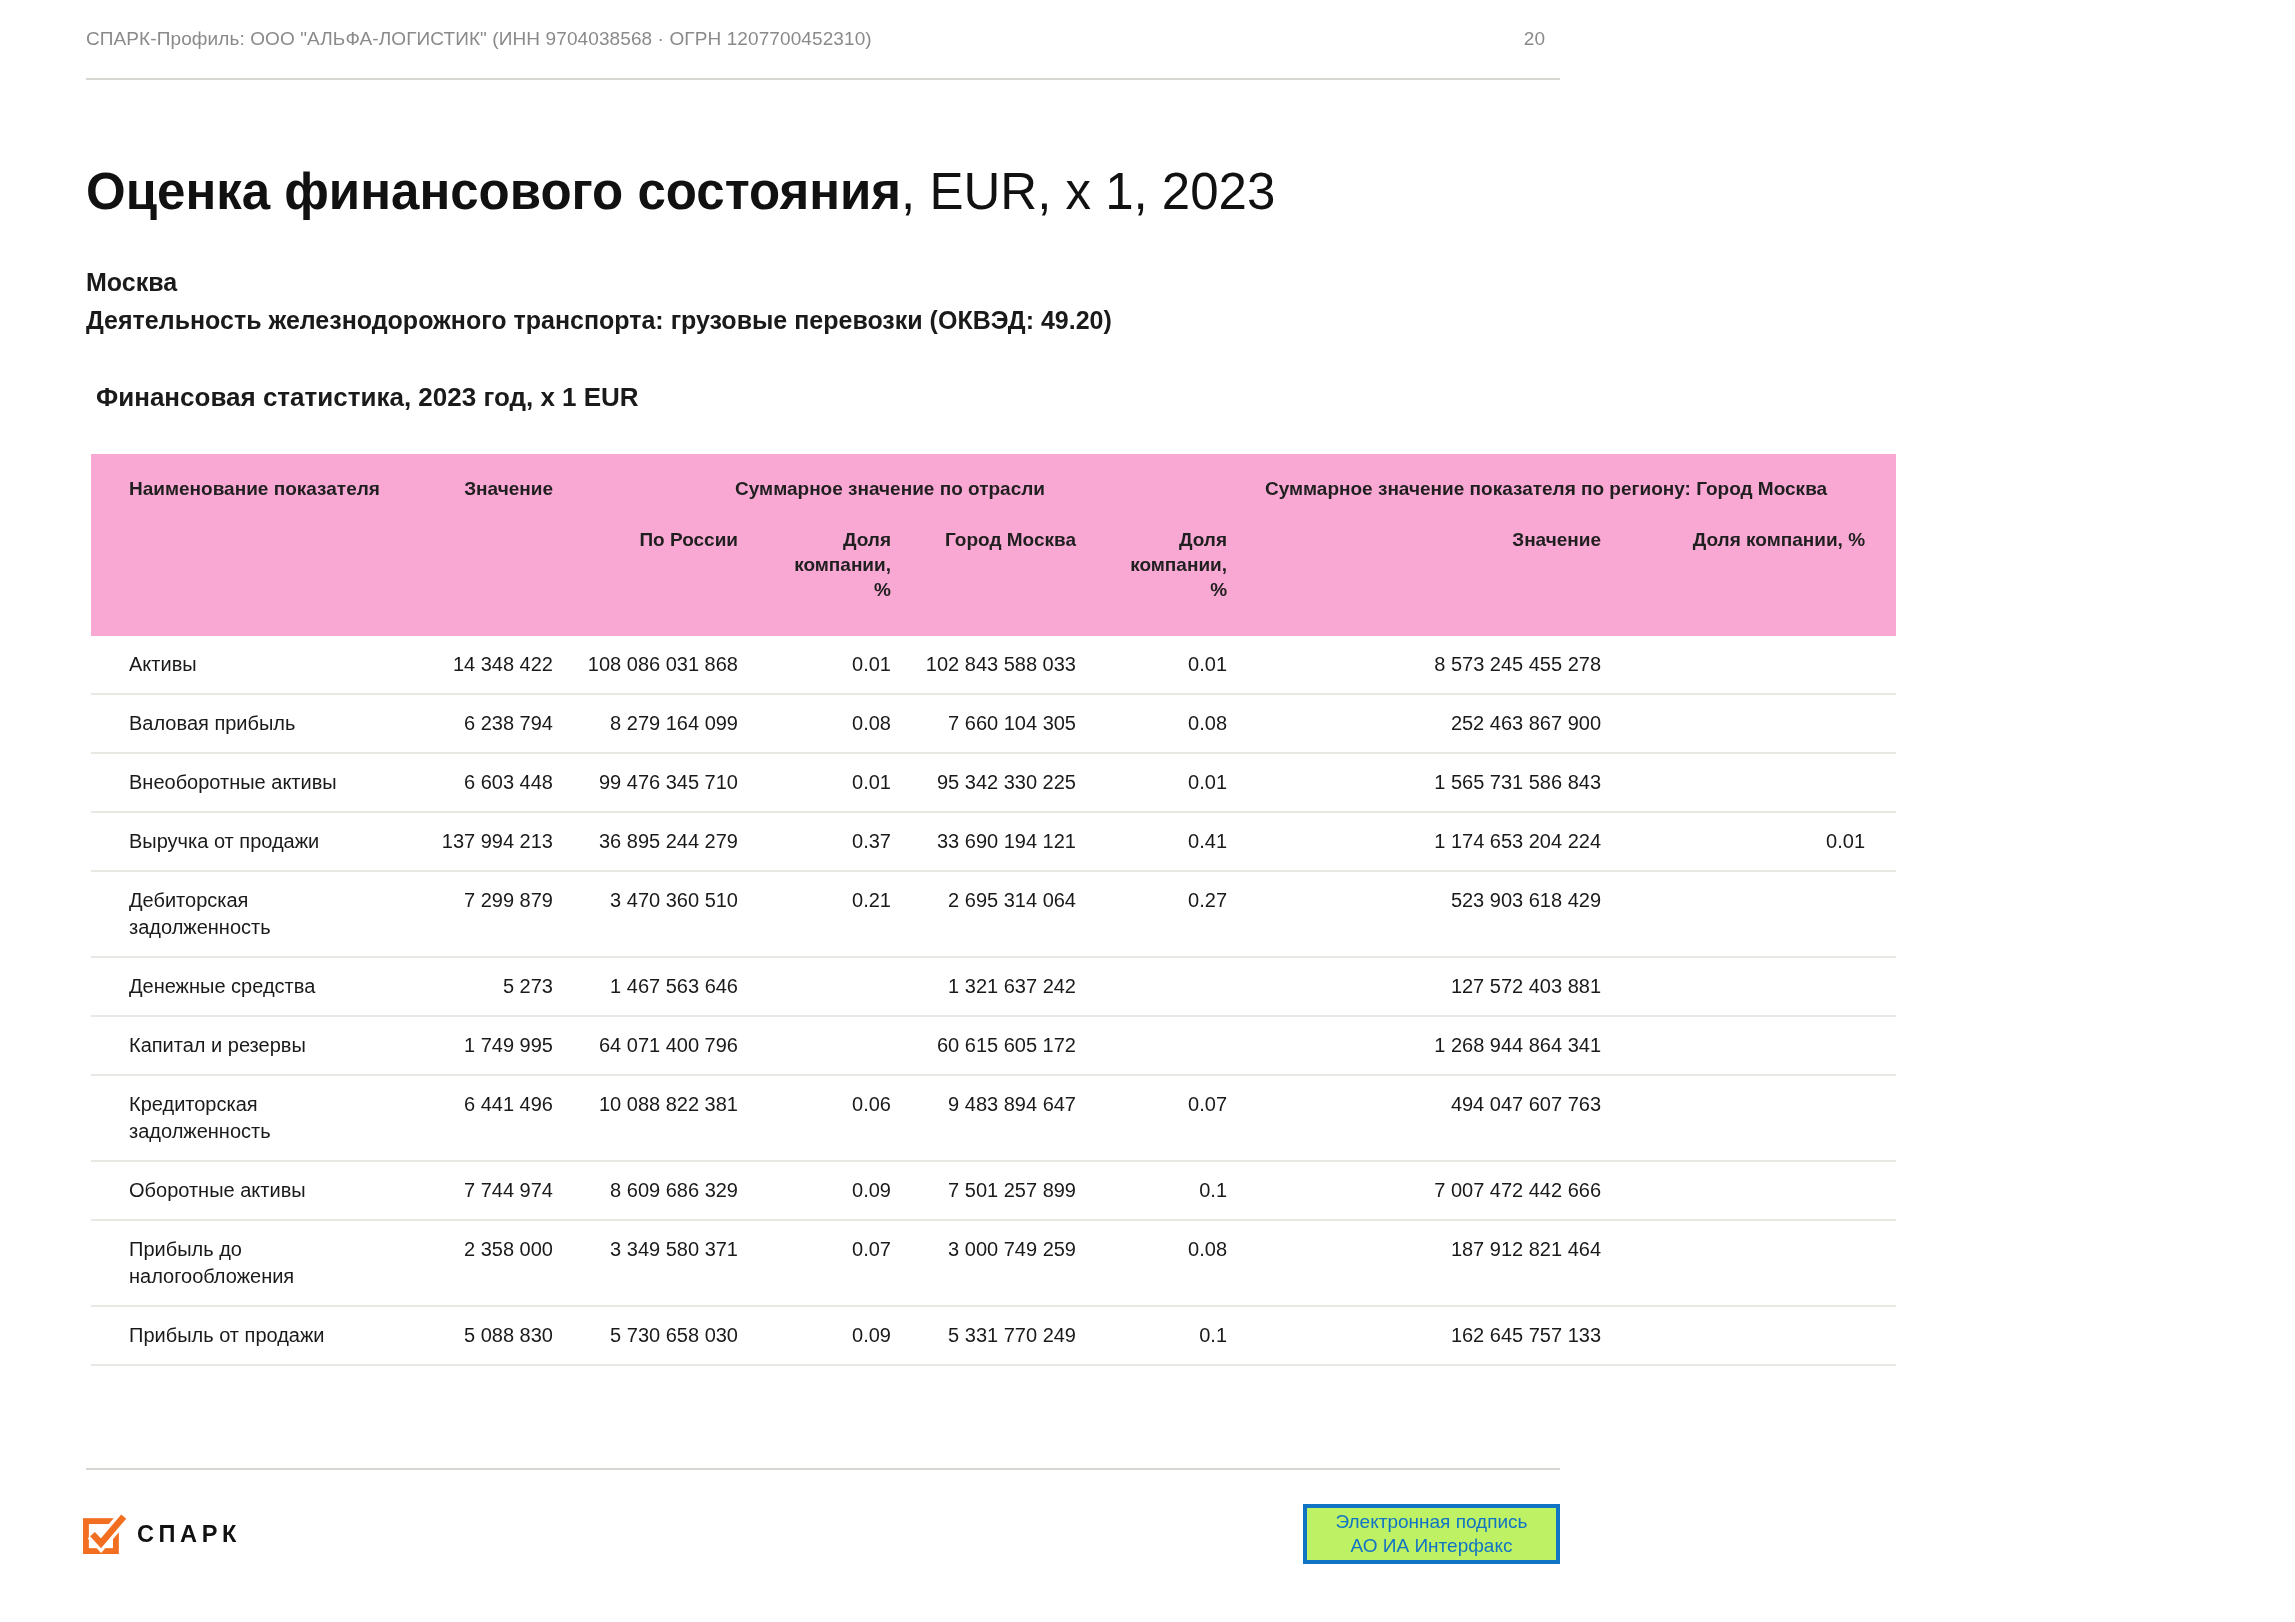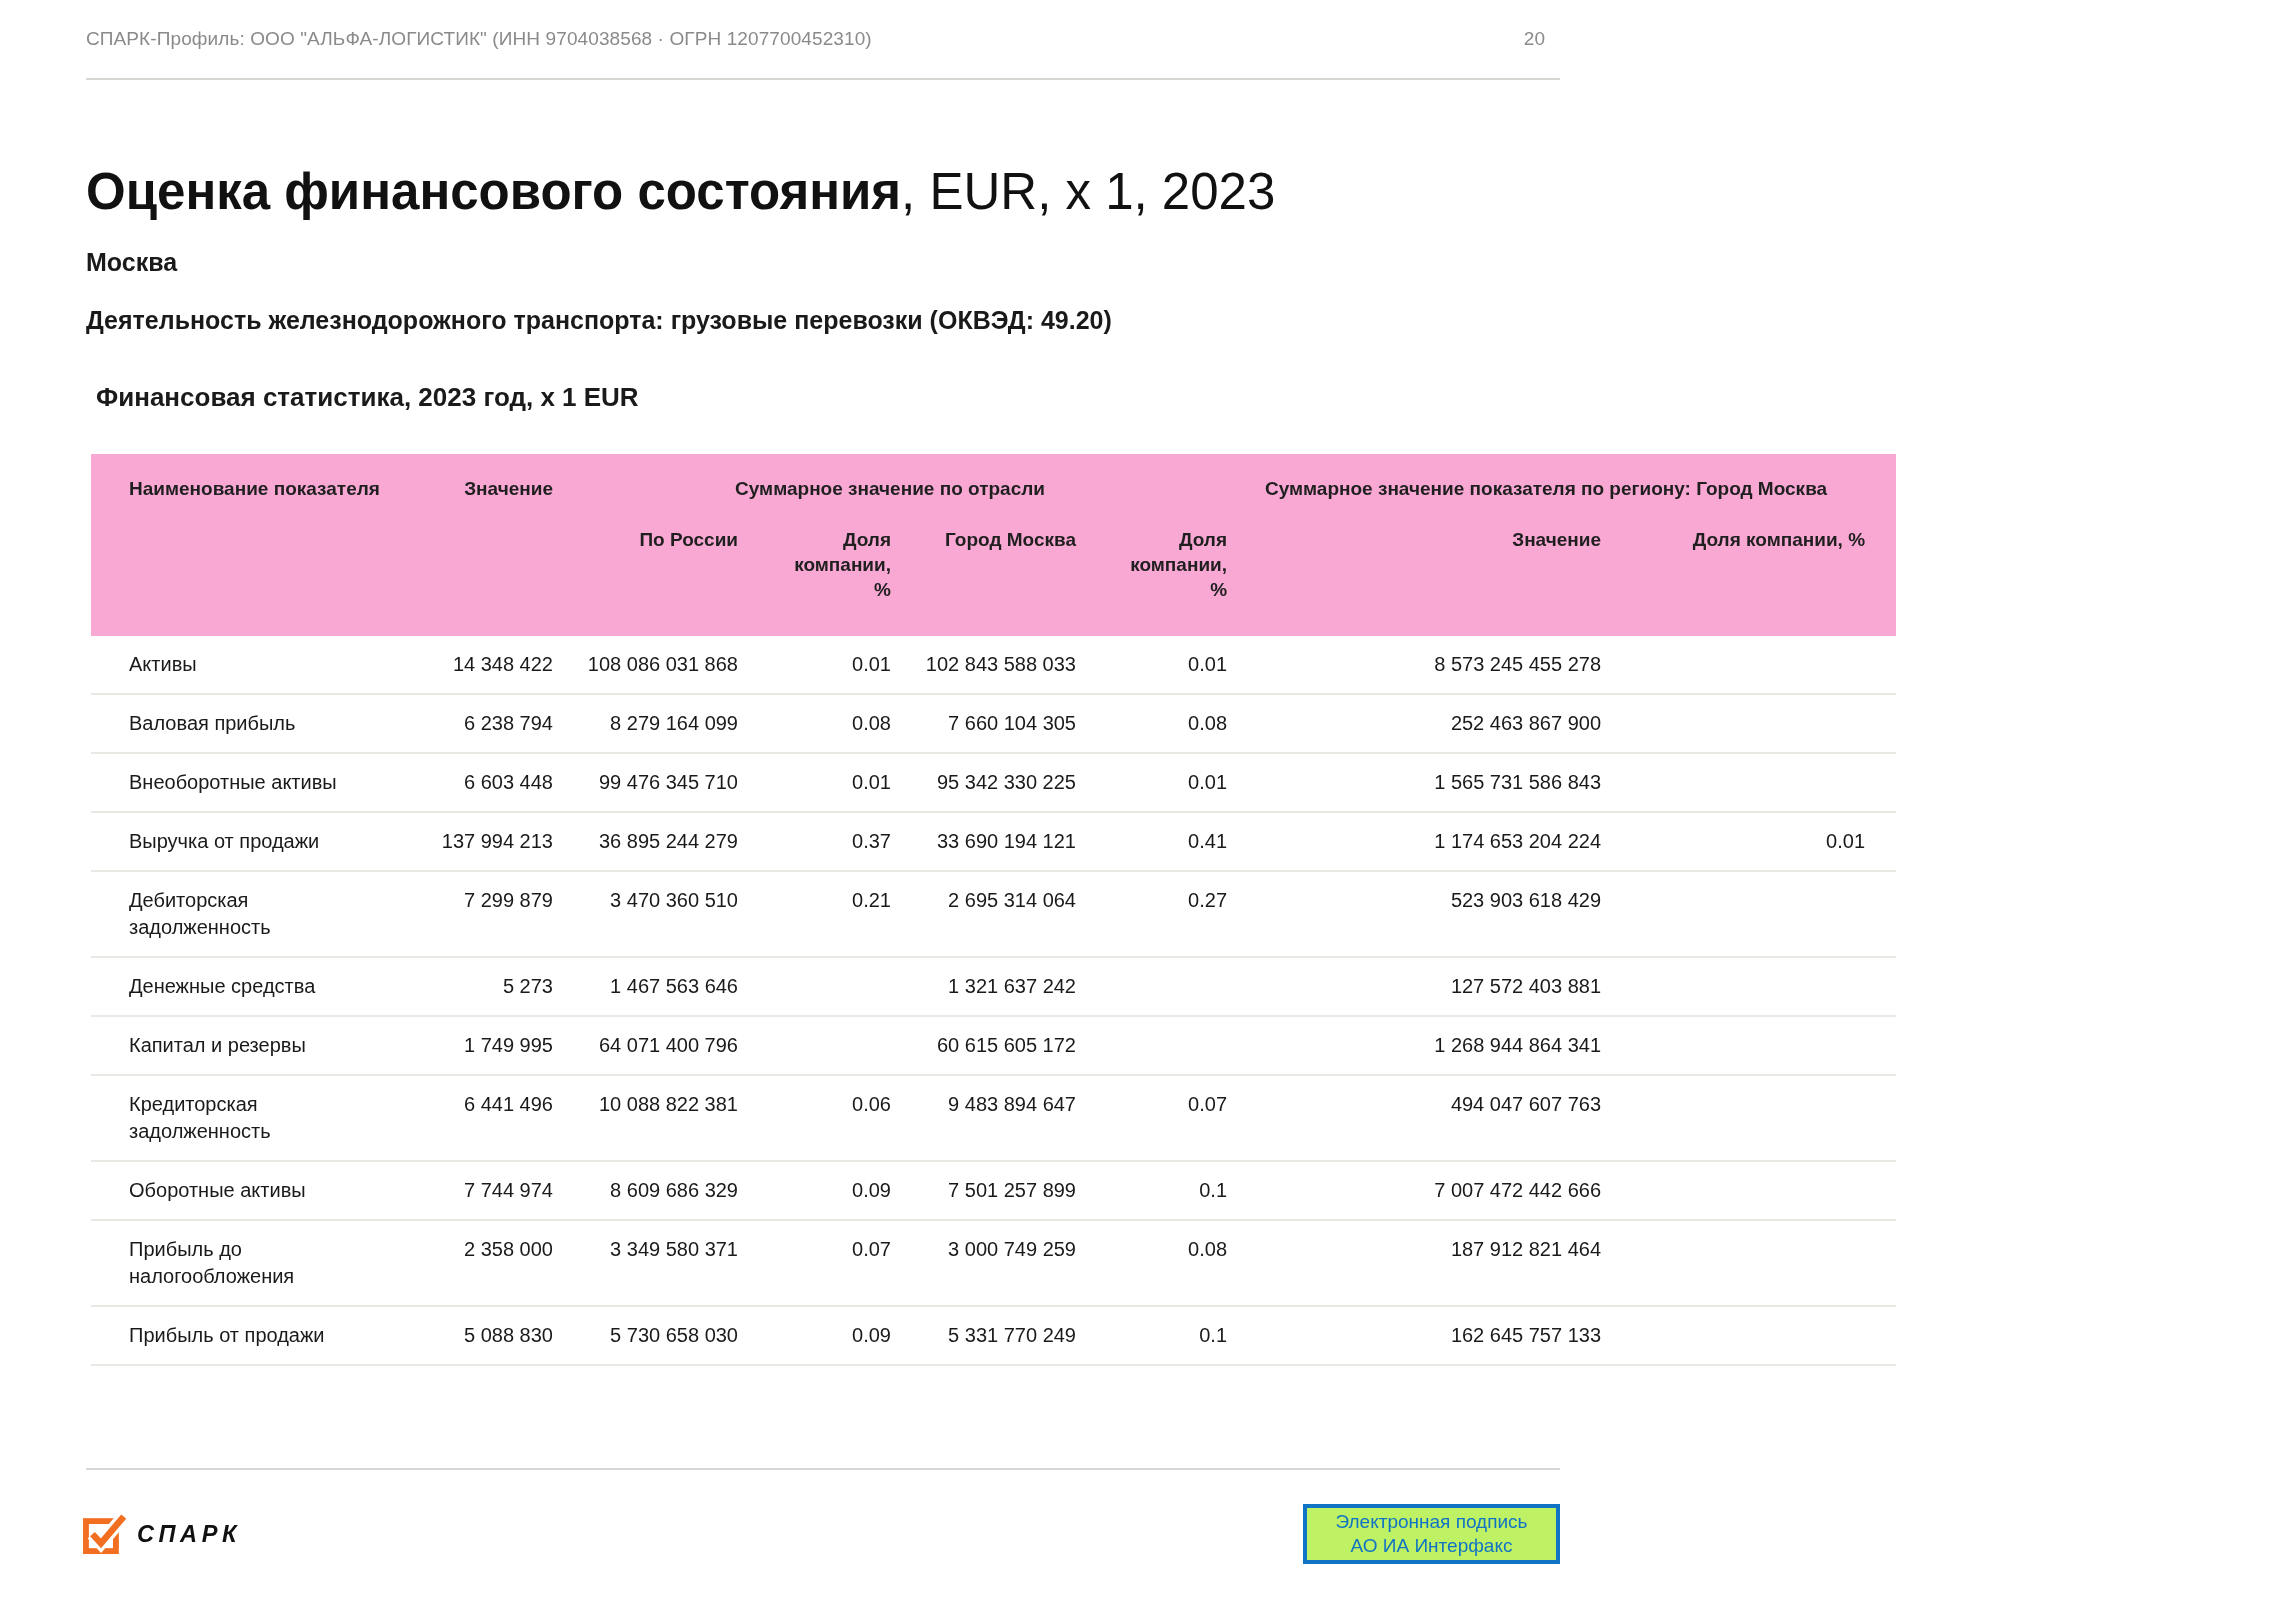--- a/index.html
+++ b/index.html
@@ -30,21 +30,21 @@
   .rule-bottom { top: 1468px; }
 
   
   .doc-title {
     position: absolute; left: 86px; top: 162px;
     font-size: 51px; color: #111111;
   }
   .doc-title .t-main { font-weight: 700; }
   .doc-title .t-suffix { font-weight: 400; }
   .subtitle-region {
-    position: absolute; left: 86px; top: 248px;
+    position: absolute; left: 86px; top: 268px;
     font-size: 25px; font-weight: 700;
   }
   .subtitle-activity {
     position: absolute; left: 86px; top: 306px;
     font-size: 25px; font-weight: 700;
   }
   .section-title {
     position: absolute; left: 96px; top: 382px;
     font-size: 26px; font-weight: 700;
   }
@@ -76,21 +76,21 @@
     text-align: left; padding-left: 38px; padding-right: 65px;
   }
   .fin-table tbody td.last { padding-right: 31px; }
 
   
   .spark-logo {
     position: absolute; left: 82px; top: 1512px;
     display: flex; align-items: center; gap: 7.9px;
   }
   .spark-logo-text {
-    font-size: 23.6px; font-weight: 700; letter-spacing: 4.6px; color: #111111; font-style: italic;
+    font-size: 23.6px; font-weight: 700; letter-spacing: 4.6px; color: #111111;
   }
   .signature-stamp {
     position: absolute; left: 1303px; top: 1504px;
     width: 257px; height: 60px;
     border: 4.6px solid #1173c4;
     display: flex; flex-direction: column; align-items: center; justify-content: center;
     background: #bef264; cursor: pointer;
   }
   .signature-stamp .line {
     font-size: 19px; line-height: 24px; color: #1173c4; text-align: center;

